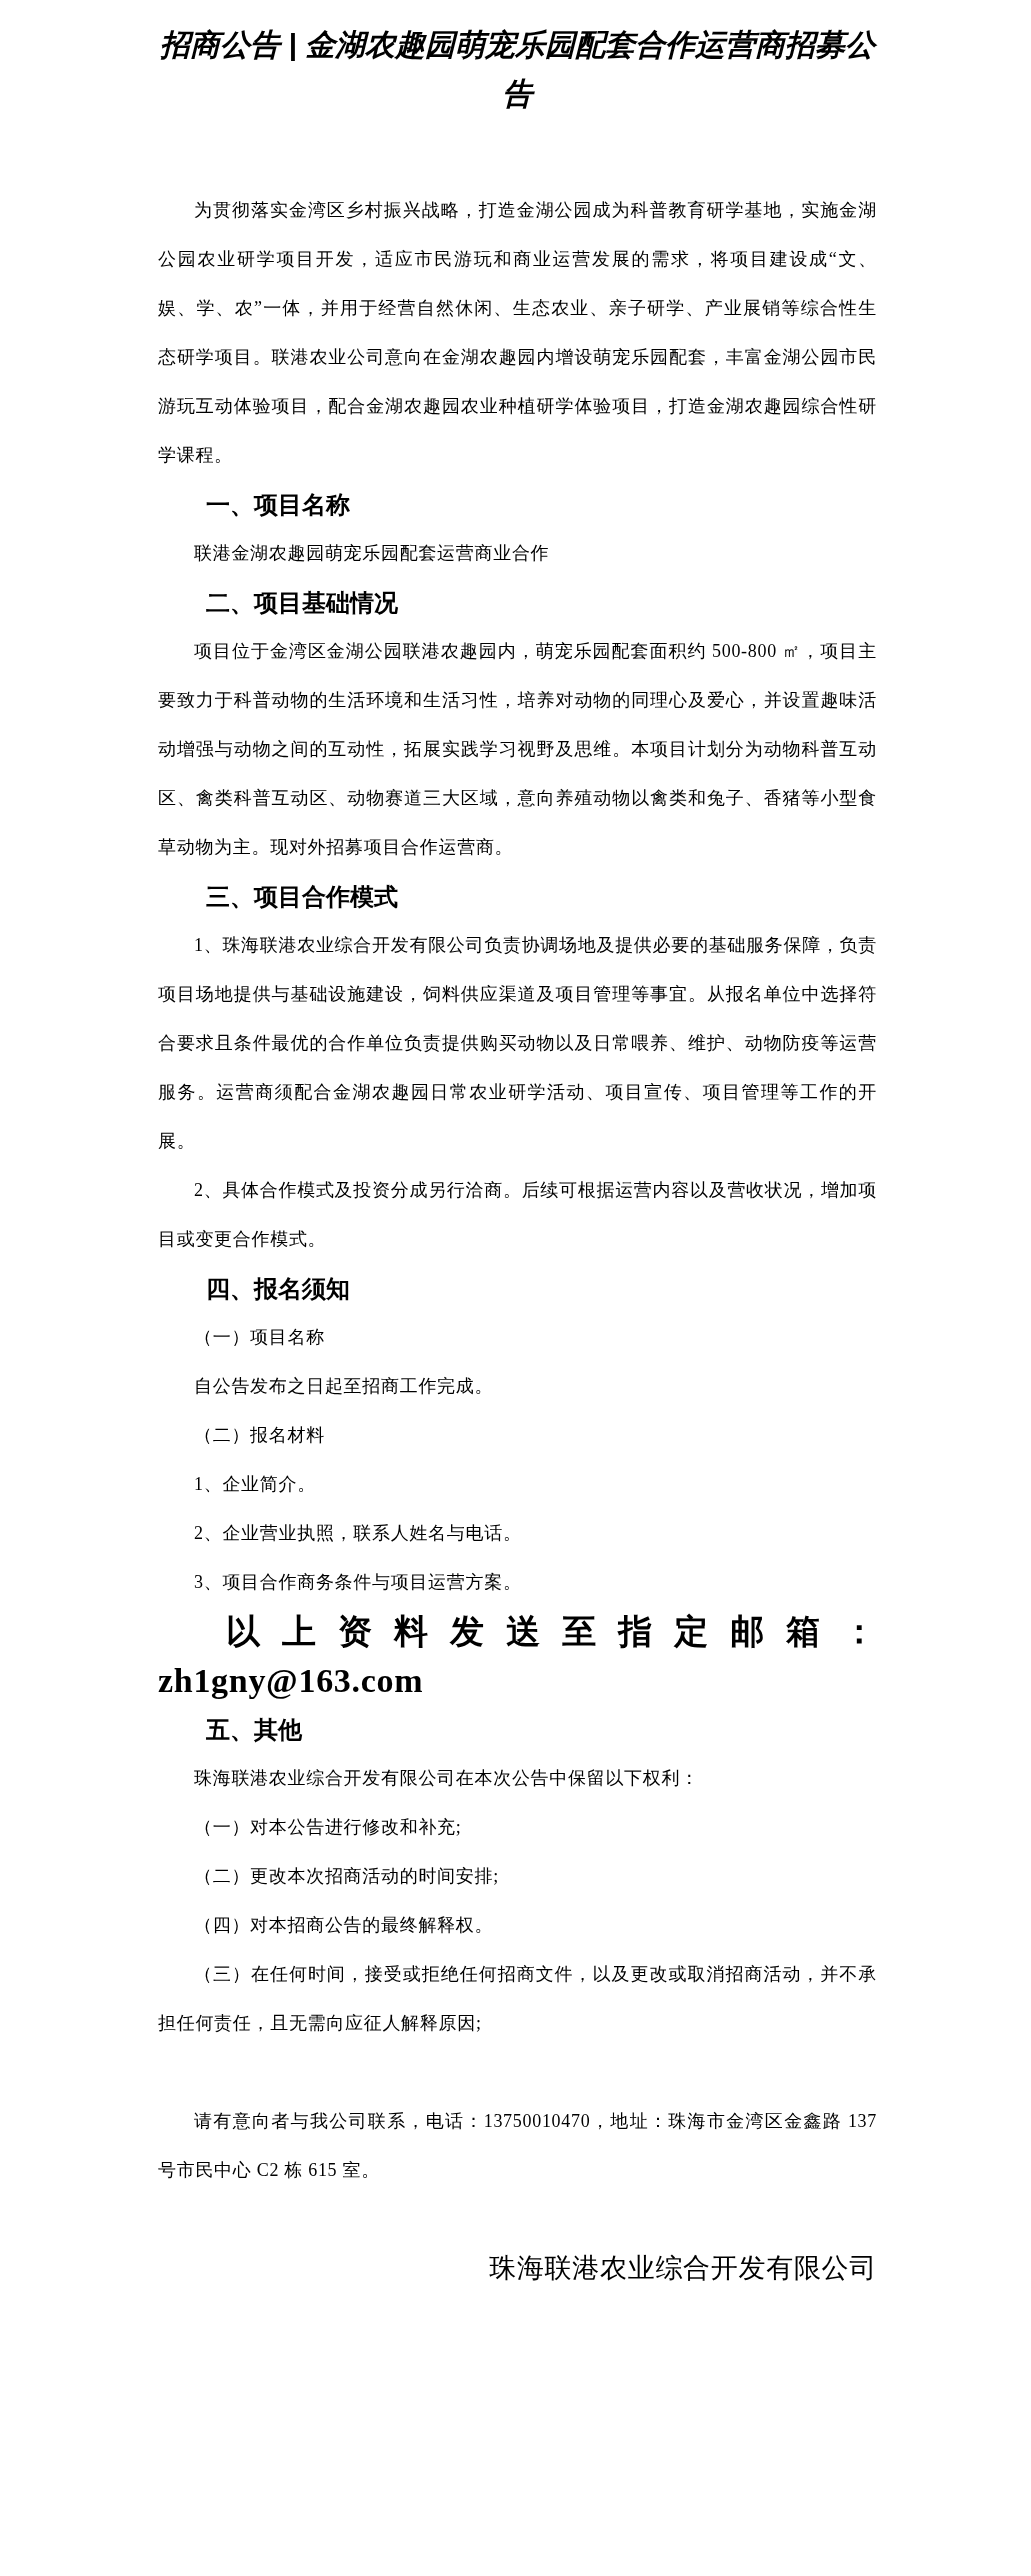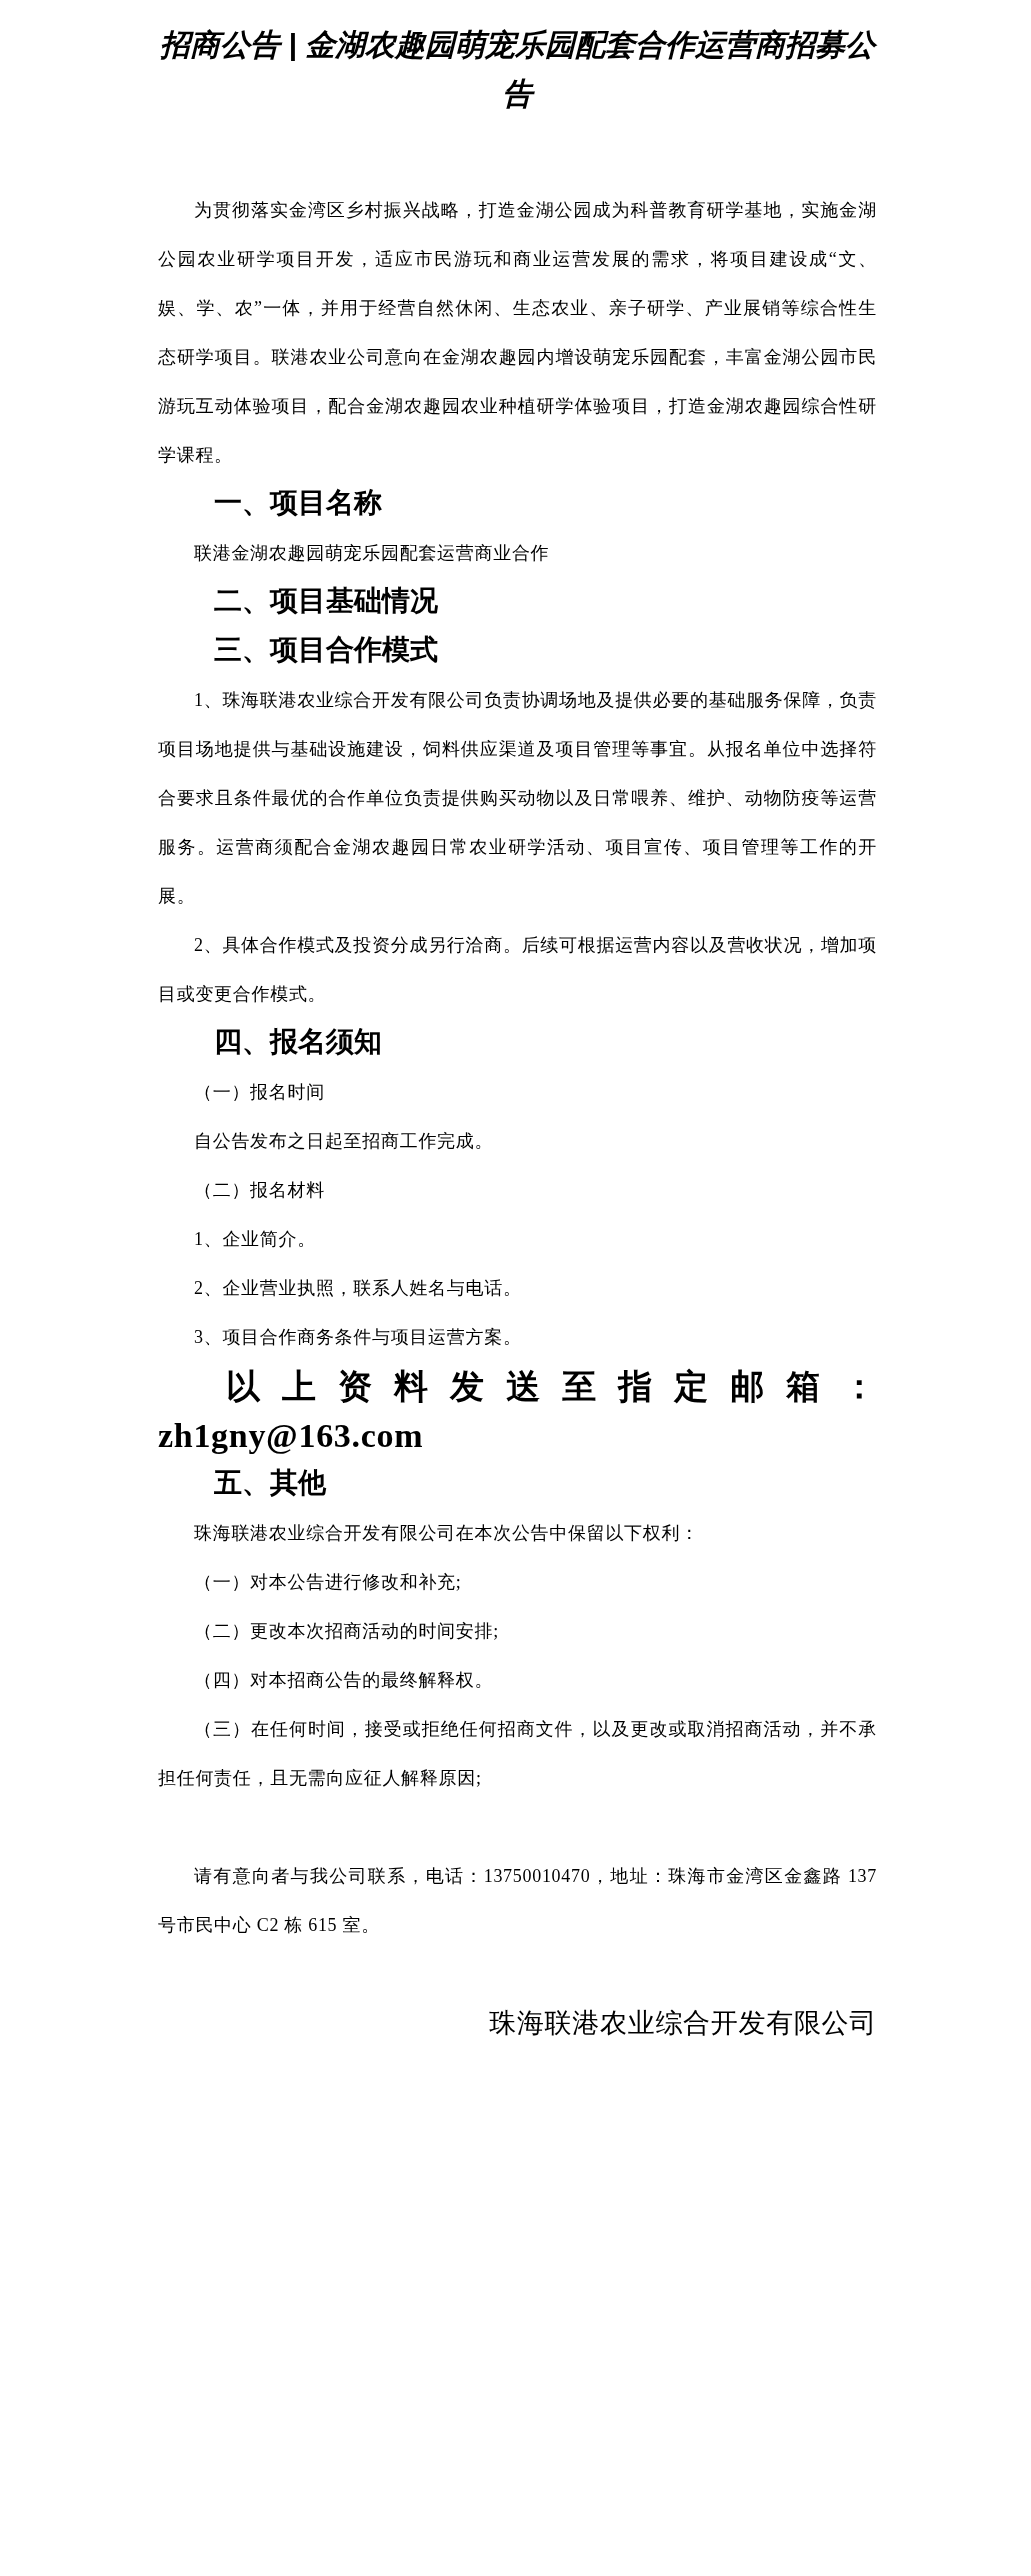--- a/index.html
+++ b/index.html
@@ -31,22 +31,22 @@
   }
   .para {
     font-size: 18px;
     line-height: 49px;
     margin: 0;
     text-indent: 2em;
     text-align: justify;
     letter-spacing: 0.7px;
   }
   .heading {
-    font-family: Liberation Mono, monospace;
-    font-size: 28px;
+    font-family: Liberation Sans, sans-serif;
+    font-size: 24px;
     font-weight: bold;
     line-height: 49px;
     margin: 0;
     text-indent: 2em;
   }
   .bold-line {
     font-size: 34px;
     font-weight: bold;
     line-height: 49px;
     margin: 0;
@@ -71,27 +71,28 @@
 <main class="page">
 
   <h1 class="doc-title">招商公告 | 金湖农趣园萌宠乐园配套合作运营商招募公告</h1>
 
   <p class="para">为贯彻落实金湾区乡村振兴战略，打造金湖公园成为科普教育研学基地，实施金湖公园农业研学项目开发，适应市民游玩和商业运营发展的需求，将项目建设成“文、娱、学、农”一体，并用于经营自然休闲、生态农业、亲子研学、产业展销等综合性生态研学项目。联港农业公司意向在金湖农趣园内增设萌宠乐园配套，丰富金湖公园市民游玩互动体验项目，配合金湖农趣园农业种植研学体验项目，打造金湖农趣园综合性研学课程。</p>
 
   <h2 class="heading">一、项目名称</h2>
   <p class="para">联港金湖农趣园萌宠乐园配套运营商业合作</p>
 
   <h2 class="heading">二、项目基础情况</h2>
+  <p class="para">项目位于金湾区金湖公园联港农趣园内，萌宠乐园配套面积约 500-800 ㎡，项目主要致力于科普动物的生活环境和生活习性，培养对动物的同理心及爱心，并设置趣味活动增强与动物之间的互动性，拓展实践学习视野及思维。本项目计划分为动物科普互动区、禽类科普互动区、动物赛道三大区域，意向养殖动物以禽类和兔子、香猪等小型食草动物为主。现对外招募项目合作运营商。</p>
 
   <h2 class="heading">三、项目合作模式</h2>
   <p class="para">1、珠海联港农业综合开发有限公司负责协调场地及提供必要的基础服务保障，负责项目场地提供与基础设施建设，饲料供应渠道及项目管理等事宜。从报名单位中选择符合要求且条件最优的合作单位负责提供购买动物以及日常喂养、维护、动物防疫等运营服务。运营商须配合金湖农趣园日常农业研学活动、项目宣传、项目管理等工作的开展。</p>
   <p class="para">2、具体合作模式及投资分成另行洽商。后续可根据运营内容以及营收状况，增加项目或变更合作模式。</p>
 
   <h2 class="heading">四、报名须知</h2>
-  <p class="para">（一）报名时间</p>
+  <p class="para">（一）项目名称</p>
   <p class="para">自公告发布之日起至招商工作完成。</p>
   <p class="para">（二）报名材料</p>
   <p class="para">1、企业简介。</p>
   <p class="para">2、企业营业执照，联系人姓名与电话。</p>
   <p class="para">3、项目合作商务条件与项目运营方案。</p>
   <p class="bold-line">以上资料发送至指定邮箱：zh1gny@163.com</p>
 
   <h2 class="heading">五、其他</h2>
   <p class="para">珠海联港农业综合开发有限公司在本次公告中保留以下权利：</p>
   <p class="para">（一）对本公告进行修改和补充;</p>

